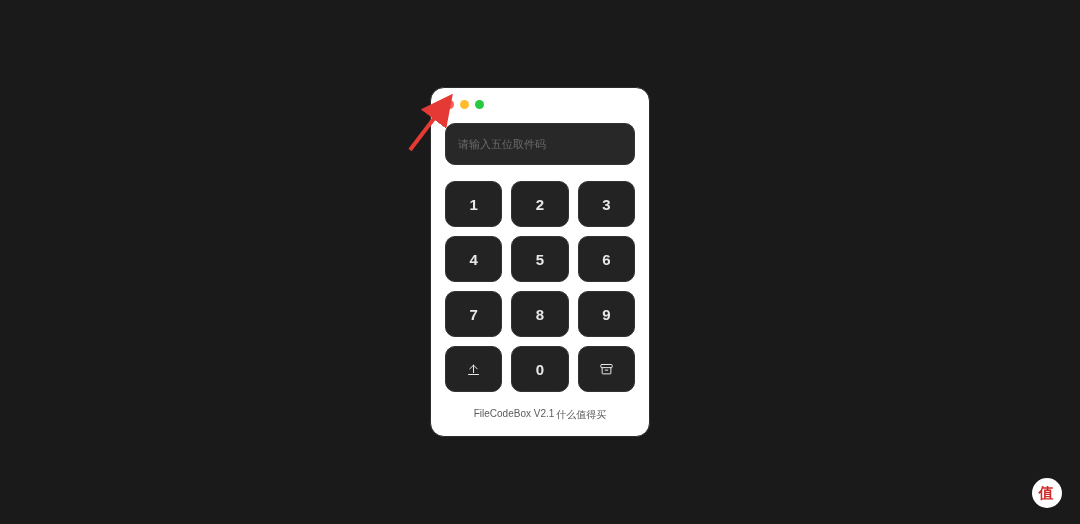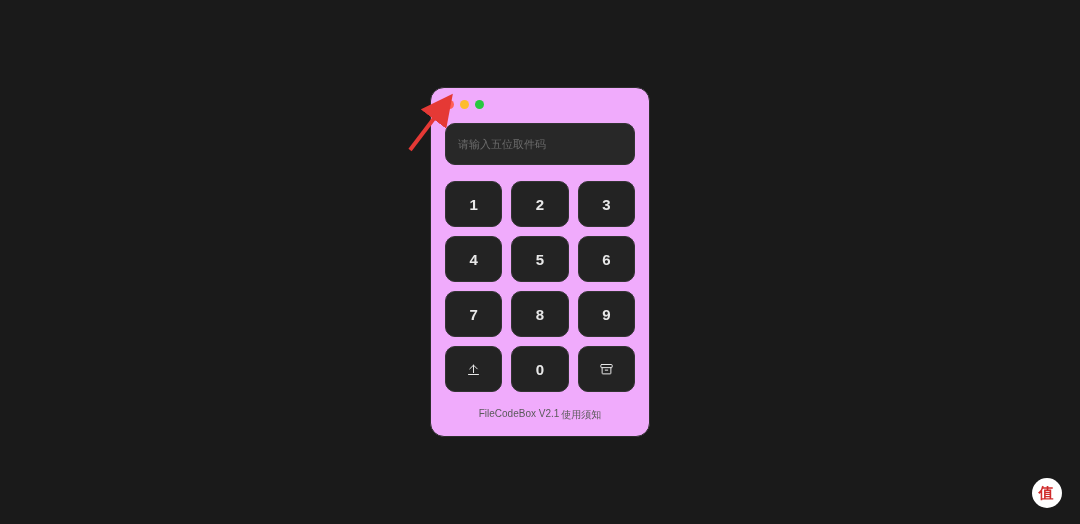--- a/index.html
+++ b/index.html
@@ -16,21 +16,21 @@
       display: flex;
       align-items: center;
       justify-content: center;
       position: relative;
       border-radius: 12px;
       overflow: hidden;
     }
 
     .card {
       width: 220px;
-      background: #f0abfc;
+      background: #ffffff;
       border: 1px solid #2d2d2d;
       border-radius: 14px;
       padding: 12px 14px 14px 14px;
       display: flex;
       flex-direction: column;
     }
 
     .traffic-lights {
       display: flex;
       gap: 6px;
@@ -178,21 +178,21 @@
       <svg viewBox="0 0 24 24">
         <rect x="3" y="4" width="18" height="5" rx="1"></rect>
         <path d="M5 9v9a1 1 0 0 0 1 1h12a1 1 0 0 0 1-1V9"></path>
         <path d="M10 13h4"></path>
       </svg>
     </div>
   </div>
 
   <div class="footer">
     <span>FileCodeBox V2.1</span>
-    <span>使用须知</span>
+    <span>什么值得买</span>
   </div>
 </div>
 
 <svg class="annotation-arrow" width="60" height="70" viewBox="0 0 60 70">
   <defs>
     <marker id="arrowhead" markerWidth="8" markerHeight="8" refX="6" refY="4" orient="auto">
       <polygon points="0 0, 8 4, 0 8" fill="#e53935"></polygon>
     </marker>
   </defs>
   <line x1="10" y1="60" x2="48" y2="10" stroke="#e53935" stroke-width="4" marker-end="url(#arrowhead)"></line>

